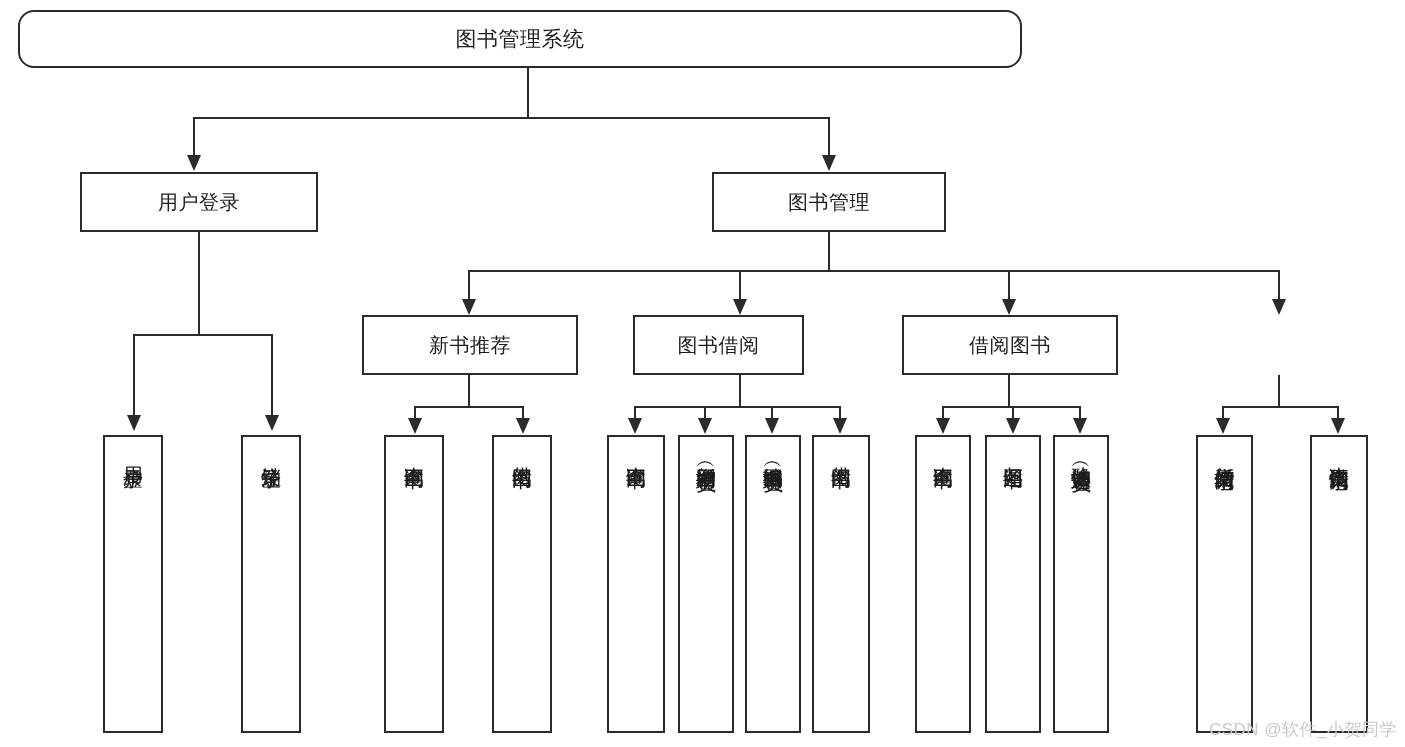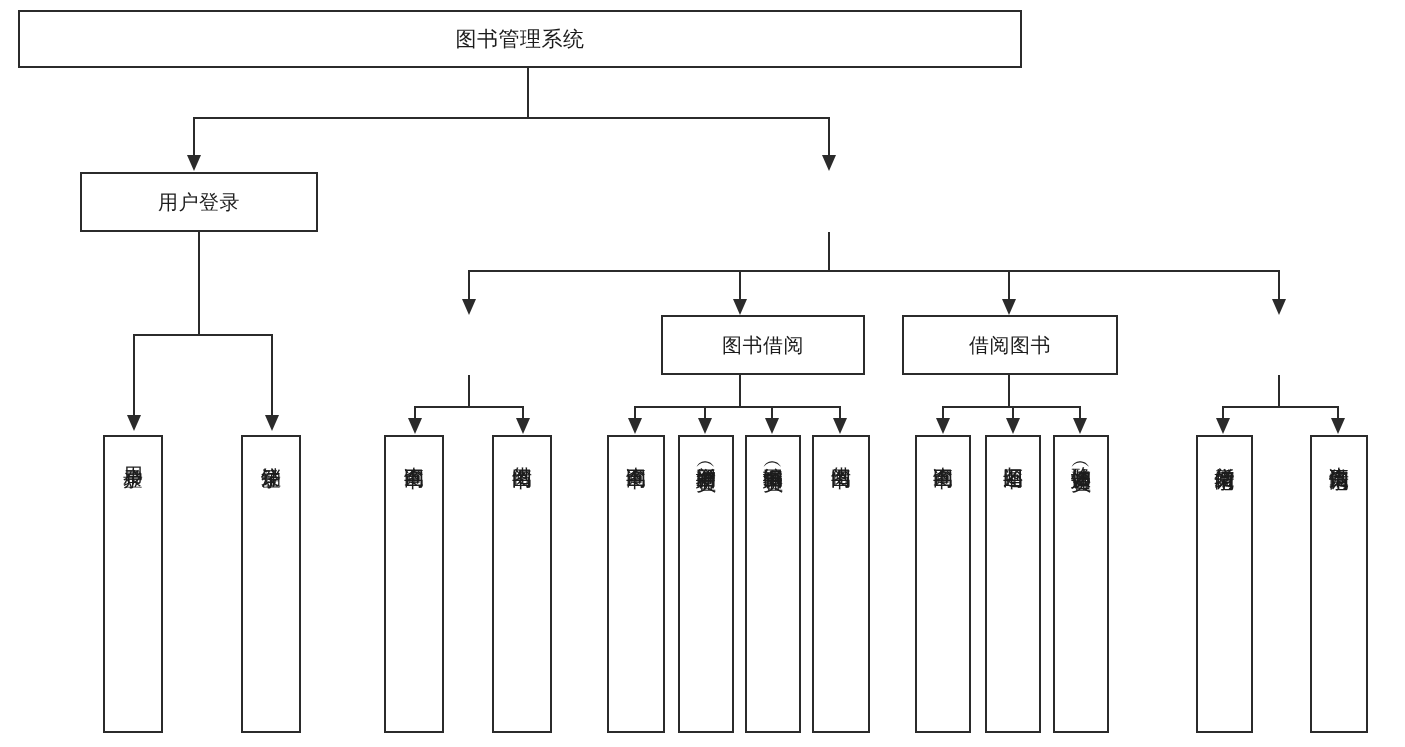--- a/index.html
+++ b/index.html
@@ -23,20 +23,21 @@
     border: 2px solid #2b2b2b;
     background: #ffffff;
     display: flex;
     align-items: center;
     justify-content: center;
     color: #1c1c1c;
     letter-spacing: 0.5px;
   }
   .node-root {
     font-size: 21px;
+    border-radius: 16px;
   }
   .node-mid {
     font-size: 20px;
   }
   .node-leaf {
     font-size: 20px;
     align-items: flex-start;
     padding-top: 14px;
   }
   .vtext {
@@ -80,40 +81,42 @@
   <div class="vline" style="left:527px; top:68px; height:50px;"></div>
 
   <div class="hline" style="left:193px; top:117px; width:637px;"></div>
 
   <div class="vline" style="left:193px; top:117px; height:39px;"></div>
   <div class="arrow" style="left:187px; top:155px;"></div>
   <div class="vline" style="left:828px; top:117px; height:39px;"></div>
   <div class="arrow" style="left:822px; top:155px;"></div>
 
   <div class="node node-mid" style="left:80px; top:172px; width:238px; height:60px;">用户登录</div>
+  <div class="node node-mid" style="left:712px; top:172px; width:234px; height:60px;">图书管理</div>
 
   <div class="vline" style="left:198px; top:232px; height:103px;"></div>
   <div class="hline" style="left:133px; top:334px; width:140px;"></div>
   <div class="vline" style="left:133px; top:334px; height:82px;"></div>
   <div class="arrow" style="left:127px; top:415px;"></div>
   <div class="vline" style="left:271px; top:334px; height:82px;"></div>
   <div class="arrow" style="left:265px; top:415px;"></div>
 
   <div class="vline" style="left:828px; top:232px; height:39px;"></div>
   <div class="hline" style="left:468px; top:270px; width:812px;"></div>
   <div class="vline" style="left:468px; top:270px; height:30px;"></div>
   <div class="arrow" style="left:462px; top:299px;"></div>
   <div class="vline" style="left:739px; top:270px; height:30px;"></div>
   <div class="arrow" style="left:733px; top:299px;"></div>
   <div class="vline" style="left:1008px; top:270px; height:30px;"></div>
   <div class="arrow" style="left:1002px; top:299px;"></div>
   <div class="vline" style="left:1278px; top:270px; height:30px;"></div>
   <div class="arrow" style="left:1272px; top:299px;"></div>
 
-  <div class="node node-mid" style="left:633px; top:315px; width:204px; height:60px;margin-left:28px;">图书借阅</div>
+  <div class="node node-mid" style="left:362px; top:315px; width:216px; height:60px;">新书推荐</div>
+  <div class="node node-mid" style="left:633px; top:315px; width:171px; height:60px;">图书借阅</div>
   <div class="node node-mid" style="left:902px; top:315px; width:216px; height:60px;">借阅图书</div>
 
   <div class="vline" style="left:468px; top:375px; height:33px;"></div>
   <div class="hline" style="left:414px; top:406px; width:110px;"></div>
   <div class="vline" style="left:414px; top:406px; height:13px;"></div>
   <div class="arrow" style="left:408px; top:418px;"></div>
   <div class="vline" style="left:522px; top:406px; height:13px;"></div>
   <div class="arrow" style="left:516px; top:418px;"></div>
 
   <div class="vline" style="left:739px; top:375px; height:33px;"></div>
@@ -180,14 +183,15 @@
     <span class="vtext">确认归还（管理员）</span>
   </div>
 
   <div class="node node-leaf" style="left:1196px; top:435px; width:57px; height:298px;">
     <span class="vtext">新增借阅记录</span>
   </div>
   <div class="node node-leaf" style="left:1310px; top:435px; width:58px; height:298px;">
     <span class="vtext">查询借阅记录</span>
   </div>
 
+  <div id="watermark">CSDN @软件_小贺同学</div>
 
 </div>
 
 </body></html>

